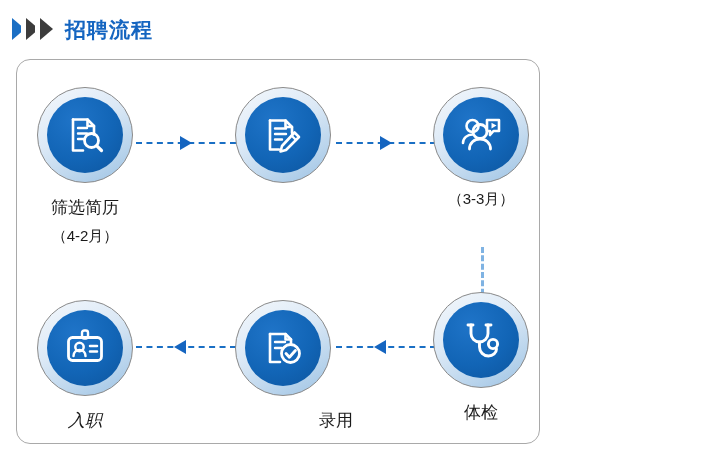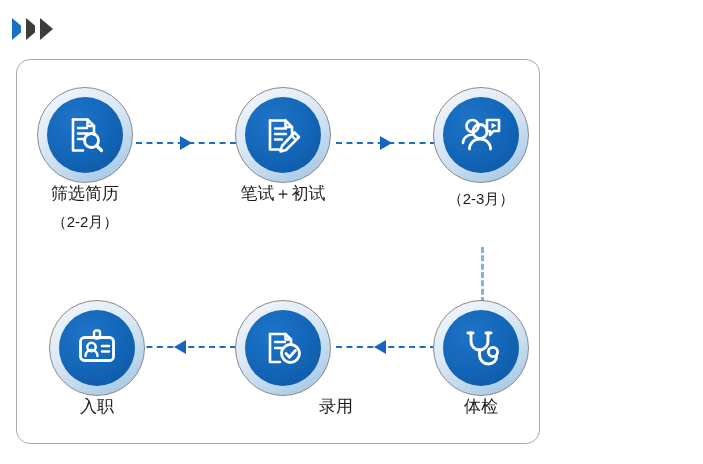--- a/index.html
+++ b/index.html
@@ -103,21 +103,21 @@
     border-radius: 50%;
     background: radial-gradient(circle at 36% 30%, #1f74c8 0%, #1265b6 55%, #0d559e 100%);
     display: flex;
     align-items: center;
     justify-content: center;
     box-sizing: border-box;
   }
   .disc svg { display: block; }
 
   .node-label {
-    margin-top: 0;
+    margin-top: 14px;
     font-size: 17px;
     color: #1a1a1a;
     line-height: 1.35;
     white-space: nowrap;
   }
   .node-sub {
     margin-top: 6px;
     font-size: 15px;
     color: #1a1a1a;
     line-height: 1.3;
@@ -161,20 +161,21 @@
 </style>
 </head>
 <body>
 
 <div class="header">
   <div class="chevrons">
     <span class="chev"></span>
     <span class="chev gray"></span>
     <span class="chev gray"></span>
   </div>
+  <div class="header-title">招聘流程</div>
 </div>
 
 <div class="panel"></div>
 
 <div class="conn-h" style="left:136px; top:135px; width:100px;">
   <span class="dash"></span>
   <span class="arrow-right" style="left:44px;"></span>
 </div>
 
 <div class="conn-h" style="left:336px; top:135px; width:100px;">
@@ -204,62 +205,61 @@
           <path d="M10 6.5v31h10" stroke="#fff" stroke-width="2.6" stroke-linecap="round" stroke-linejoin="round"></path>
           <path d="M24.5 6.5V13H31" stroke="#fff" stroke-width="2.6" stroke-linecap="round" stroke-linejoin="round"></path>
           <path d="M15 15h9M15 20.5h9M15 26h6" stroke="#fff" stroke-width="2.4" stroke-linecap="round"></path>
           <circle cx="28.5" cy="27.5" r="7" stroke="#fff" stroke-width="2.8"></circle>
           <path d="M33.8 32.8 38.5 37.5" stroke="#fff" stroke-width="3.2" stroke-linecap="round"></path>
         </svg>
       </span>
     </div>
   </div>
   <div class="node-label">筛选简历</div>
-  <div class="node-sub">（2-2月）</div>
+  <div class="node-sub">（4-2月）</div>
 </div>
 
 <div class="node" style="left:213px; top:87px;">
   <div class="circle-wrap">
     <div class="ring"></div>
     <div class="disc">
       <span>
         <svg width="44" height="44" viewBox="0 0 44 44" fill="none">
           <path d="M9 7.5h15.5L31 14v6" stroke="#fff" stroke-width="2.6" stroke-linecap="round" stroke-linejoin="round"></path>
           <path d="M9 7.5v29h9" stroke="#fff" stroke-width="2.6" stroke-linecap="round" stroke-linejoin="round"></path>
           <path d="M24.5 7.5V14H31" stroke="#fff" stroke-width="2.6" stroke-linecap="round" stroke-linejoin="round"></path>
           <path d="M14 15.5h11M14 21h11M14 26.5h7" stroke="#fff" stroke-width="2.4" stroke-linecap="round"></path>
           <path d="M33.5 19.5 38 24 25 37l-5.5 1.5L21 33z" stroke="#fff" stroke-width="2.6" stroke-linejoin="round" fill="none"></path>
           <path d="M30.5 22.5 35 27" stroke="#fff" stroke-width="2.2" stroke-linecap="round"></path>
         </svg>
       </span>
     </div>
   </div>
-  <div class="node-label">笔试＋初试</div>
 </div>
 
 <div class="node" style="left:411px; top:87px;">
   <div class="circle-wrap">
     <div class="ring"></div>
     <div class="disc">
       <span>
         <svg width="46" height="46" viewBox="0 0 46 46" fill="none">
           <circle cx="14.5" cy="14" r="6" stroke="#fff" stroke-width="2.6"></circle>
           <path d="M5 31c0-5 4.3-8.5 9.5-8.5" stroke="#fff" stroke-width="2.6" stroke-linecap="round"></path>
           <circle cx="22" cy="19.5" r="7" stroke="#fff" stroke-width="2.8"></circle>
           <path d="M11.5 37c0-6 4.7-10 10.5-10s10.5 4 10.5 10" stroke="#fff" stroke-width="2.8" stroke-linecap="round"></path>
           <path d="M29 8h12v11h-5.5l-3.5 4v-4H29z" stroke="#fff" stroke-width="2.6" stroke-linejoin="round" fill="none"></path>
           <path d="M33.5 10.8v5.6l5-2.8z" fill="#fff"></path>
         </svg>
       </span>
     </div>
   </div>
-  <div class="node-sub">（2-3月）</div>
-</div>
-
-<div class="node" style="left:411px; top:300px;">
+  <div class="node-sub">（3-3月）</div>
+</div>
+
+<div class="node" style="left:411px; top:292px;">
   <div class="circle-wrap">
     <div class="ring"></div>
     <div class="disc">
       <span>
         <svg width="44" height="44" viewBox="0 0 44 44" fill="none">
           <path d="M12 7v8.5c0 4.7 3.8 8.5 8.5 8.5S29 20.2 29 15.5V7" stroke="#fff" stroke-width="2.9" stroke-linecap="round"></path>
           <path d="M9 7h5M27 7h5" stroke="#fff" stroke-width="2.9" stroke-linecap="round"></path>
           <path d="M20.5 24v5c0 5 4 9 9 9 4.4 0 8-3.1 8-7" stroke="#fff" stroke-width="2.9" stroke-linecap="round"></path>
           <circle cx="34" cy="26" r="4.6" stroke="#fff" stroke-width="2.9"></circle>
         </svg>
@@ -281,21 +281,21 @@
           <path d="M14 16h10M14 22h7" stroke="#fff" stroke-width="2.4" stroke-linecap="round"></path>
           <circle cx="29.5" cy="27.5" r="9" stroke="#fff" stroke-width="2.8"></circle>
           <path d="M25 27.6l3.4 3.6 6-6.6" stroke="#fff" stroke-width="2.9" stroke-linecap="round" stroke-linejoin="round"></path>
         </svg>
       </span>
     </div>
   </div>
   <div class="node-label">录用</div>
 </div>
 
-<div class="node" style="left:27px; top:300px;">
+<div class="node" style="left:15px; top:300px;font-style:italic;">
   <div class="circle-wrap">
     <div class="ring"></div>
     <div class="disc">
       <span>
         <svg width="44" height="44" viewBox="0 0 44 44" fill="none">
           <rect x="19" y="4.5" width="6" height="8" rx="2.2" stroke="#fff" stroke-width="2.4"></rect>
           <rect x="5.5" y="11.5" width="33" height="23" rx="4" stroke="#fff" stroke-width="2.8"></rect>
           <circle cx="16.5" cy="21" r="4.2" stroke="#fff" stroke-width="2.5"></circle>
           <path d="M10.5 30c0-3.5 2.7-6 6-6s6 2.5 6 6" stroke="#fff" stroke-width="2.5" stroke-linecap="round"></path>
           <path d="M27 20h7M27 25.5h7" stroke="#fff" stroke-width="2.5" stroke-linecap="round"></path>

